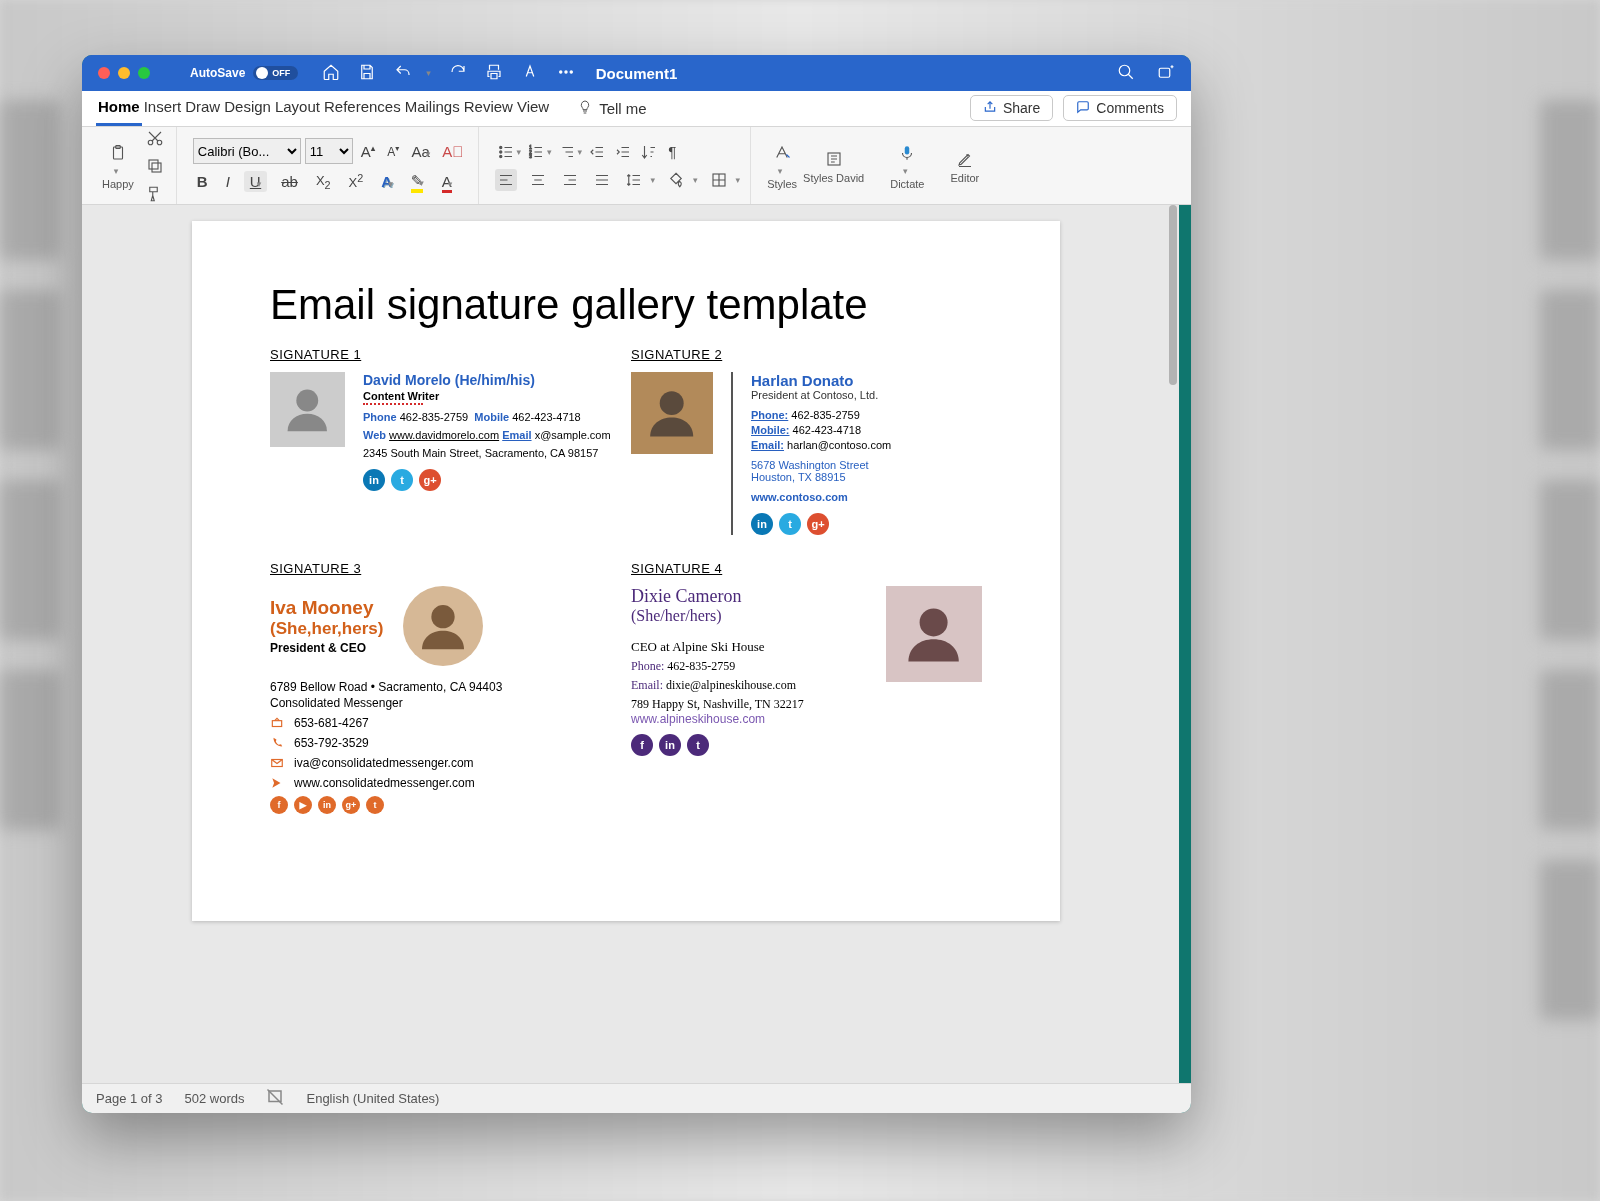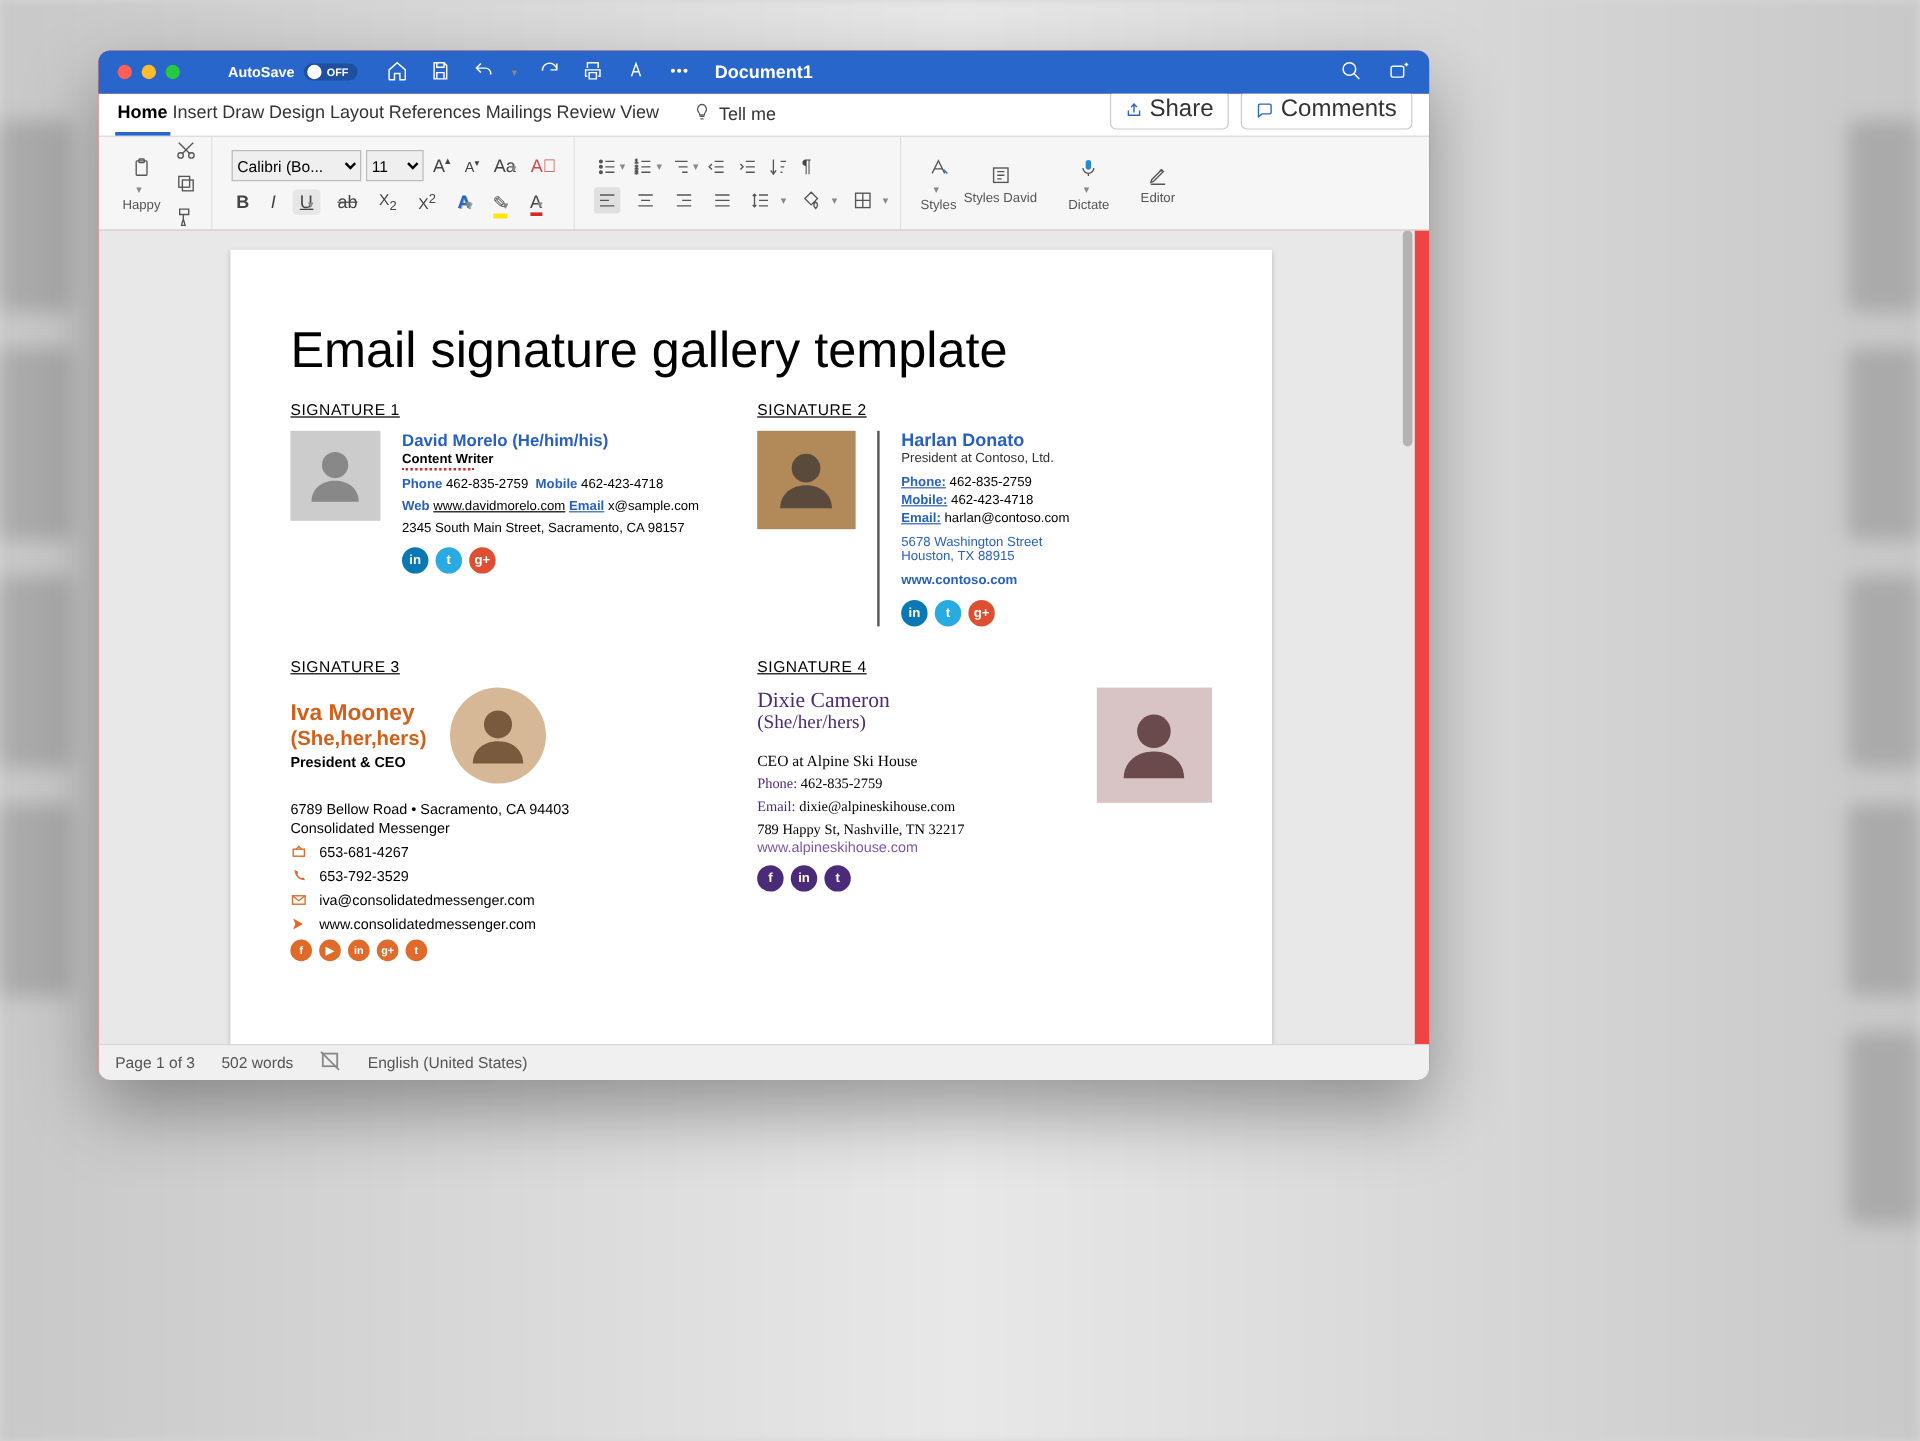--- a/index.html
+++ b/index.html
@@ -2,60 +2,60 @@
 <html><head>
 <meta charset="utf-8">
 <style>
   * { box-sizing: border-box; margin: 0; padding: 0; }
   body { font-family: -apple-system, "Segoe UI", Arial, sans-serif; background: #d6d6d6; width: 1600px; height: 1201px; overflow: hidden; position: relative; }
   .bg-blur { position:absolute; inset:0; background: linear-gradient(90deg,#c8c8c8,#e8e8e8,#c8c8c8); filter:blur(4px);}
   .side-blob { position:absolute; width:60px; height:160px; background:#aaa; border-radius:8px; filter:blur(8px);}
   .sb1{top:100px;left:0}.sb2{top:290px;left:0}.sb3{top:480px;left:0}.sb4{top:670px;left:0}
   .sb5{top:100px;right:0}.sb6{top:290px;right:0}.sb7{top:480px;right:0}.sb8{top:670px;right:0}.sb9{top:860px;right:0}
 
-  .window { position:absolute; left:82px; top:42px; width:1109px; height:858px; background:#ef4444; border-radius:10px; overflow:hidden; box-shadow:0 25px 60px rgba(0,0,0,0.35);}
+  .window { position:absolute; left:82px; top:55px; width:1109px; height:1058px; background:#0f766e; border-radius:10px; overflow:hidden; box-shadow:0 25px 60px rgba(0,0,0,0.35);}
   .titlebar { height:36px; background:#2966cb; display:flex; align-items:center; padding:0 16px; color:#fff; font-size:14px; position:relative;}
   .traffic { display:flex; gap:8px; align-items:center;}
   .traffic span{width:12px;height:12px;border-radius:50%;display:inline-block}
   .tr{background:#ff5f57}.ty{background:#febc2e}.tg{background:#28c840}
   .autosave{margin-left:40px;font-size:12px;font-weight:600;display:flex;align-items:center;gap:8px}
   .pill{background:rgba(0,0,0,0.22);border-radius:10px;padding:1px 8px 1px 3px;font-size:9px;display:flex;align-items:center;gap:4px}
   .pill::before{content:"";width:12px;height:12px;background:#fff;border-radius:50%}
   .tb-icons{display:flex;gap:18px;align-items:center;margin-left:24px}
   .tb-icons svg,.tb-right svg{width:18px;height:18px;fill:none;stroke:#fff;stroke-width:1.6}
   .doctitle{position:absolute;left:50%;transform:translateX(-50%);font-weight:700;font-size:15px}
   .tb-right{position:absolute;right:16px;display:flex;gap:22px;align-items:center}
 
   .tabs-row{height:36px;background:#fff;display:flex;align-items:flex-end;border-bottom:1px solid #d6d6d6;padding:0 14px}
   .tabs{display:flex;font-size:15px}
   .tab{padding:6px 2px 8px;cursor:pointer;color:#333}
   .tab.active{font-weight:700;border-bottom:3px solid #2966cb;color:#000}
   .tellme{display:flex;align-items:center;gap:6px;margin-left:26px;padding-bottom:8px;font-size:15px;color:#333}
   .share-wrap{margin-left:auto;display:flex;gap:10px;padding-bottom:5px}
-  .pillbtn{border:1px solid #c9c9c9;border-radius:5px;padding:4px 12px;font-size:20px;display:flex;align-items:center;gap:6px;color:#333;background:#fff}
+  .pillbtn{border:1px solid #c9c9c9;border-radius:5px;padding:4px 12px;font-size:14px;display:flex;gap:6px;color:#333;background:#fff}
 
   .ribbon{height:78px;background:#f6f6f6;border-bottom:1px solid #d6d6d6;display:flex;align-items:center;padding:0 10px;gap:6px}
   .rgroup{display:flex;align-items:center;height:100%;border-right:1px solid #e0e0e0;padding:0 10px;gap:6px}
   .rgroup.noborder{border-right:none}
   .vstack{display:flex;flex-direction:column;align-items:center;gap:2px}
   .vstack .lbl{font-size:11px;color:#555}
   .iconbox{width:22px;height:22px;display:flex;align-items:center;justify-content:center}
   .iconbox svg{width:18px;height:18px;stroke:#555;fill:none;stroke-width:1.5}
   select{font-size:13px;height:26px;border:1px solid #bbb}
   .fontrow{display:flex;gap:4px;margin-bottom:6px;align-items:center}
   .btnrow{display:flex;gap:10px;align-items:center}
   .b{font-size:15px;padding:2px 4px;color:#444}
   .b.bold{font-weight:800}.b.italic{font-style:italic}.b.under{text-decoration:underline;background:#e6e6e6;border-radius:3px;padding:2px 6px}
   .b.strike{text-decoration:line-through}
   .sub{font-size:13px}
   .caret{font-size:9px;color:#888;margin-left:-4px}
 
   .doc-area{position:absolute;top:150px;left:0;right:12px;bottom:30px;background:#e8e8e8;overflow:hidden}
   .scrollbar{position:absolute;right:2px;top:0px;width:8px;height:180px;background:#b3b3b3;border-radius:4px}
-  .page{position:absolute;left:110px;top:16px;width:868px;min-height:700px;background:#fff;box-shadow:0 1px 4px rgba(0,0,0,0.2);padding:60px 50px}
+  .page{position:absolute;left:110px;top:16px;width:868px;min-height:700px;background:#fff;box-shadow:0 1px 4px rgba(0,0,0,0.2);padding:60px 78px}
   .doc-title{font-size:42px;font-weight:300;margin-bottom:18px;font-family:"Segoe UI Light","Segoe UI",Arial}
 
   .sig-grid{display:grid;grid-template-columns:1fr 1fr;column-gap:10px;row-gap:26px}
   .sig-head{font-size:13px;text-decoration:underline;letter-spacing:0.5px;margin-bottom:10px}
 
   .s1 .row{display:flex;gap:18px}
   .photo{background:#ccc;display:flex;align-items:center;justify-content:center;overflow:hidden}
   .photo svg{width:70%;height:70%}
   .s1 .photo{width:75px;height:75px}
   .s1 .name{color:#2860c0;font-weight:700;font-size:14px}

